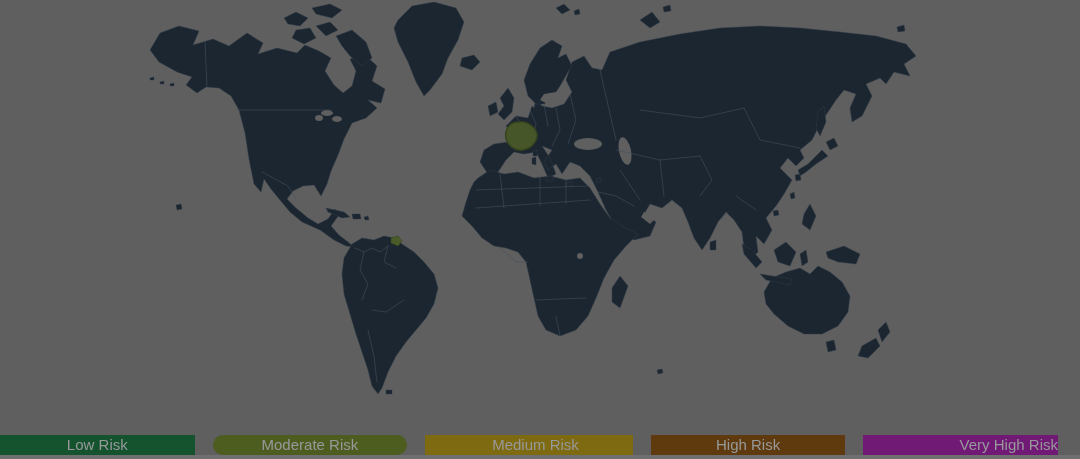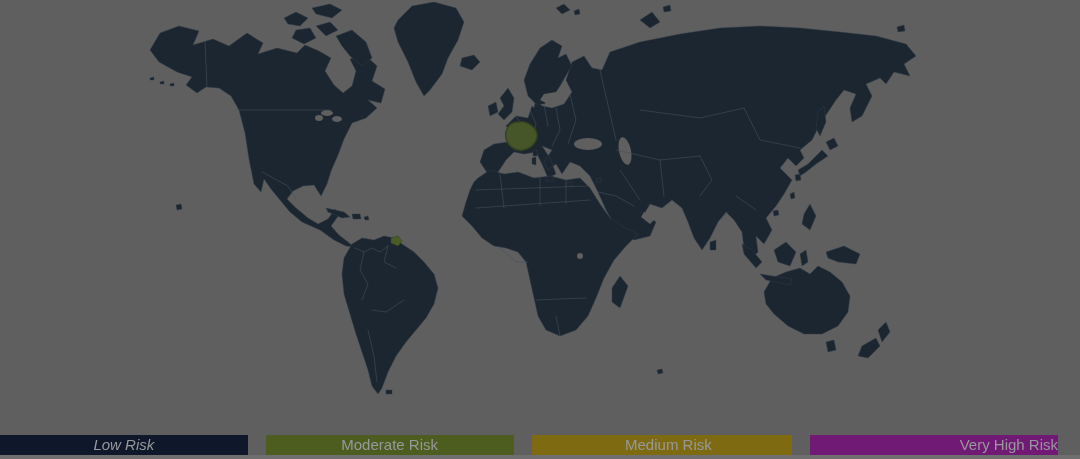--- a/index.html
+++ b/index.html
@@ -119,28 +119,31 @@
       <path d="M598 192 L616 196 L634 206"></path>
     </g>
 
     <g stroke-linejoin="round">
       <path stroke-width="1.5" d="M507 129 C509 124 514 122 519 122 C525 121 530 124 534 128 C537 131 538 136 536 140 C534 145 529 149 523 150 C517 151 511 148 508 143 C505 139 505 133 507 129 Z" style="fill: rgb(71, 86, 41); stroke: rgb(54, 67, 31);"></path>
       <path stroke-width="0.6" d="M391 238 L398 236 L402 241 L398 246 L391 243 Z" style="fill: rgb(76, 92, 40); stroke: rgb(54, 67, 31);"></path>
     </g>
   </svg>
 
   <div class="legend" style="color: rgb(151, 153, 155);">
-    <div class="legend-chip" style="background-color: #0f172a; font-style: italic;">
+    <div class="legend-chip" style="background-color: #14532d;">
       <span>Low Risk</span>
     </div>
-    <div class="legend-chip" style="background-color: rgb(77, 92, 31);">
+    <div class="legend-chip" style="background-color: rgb(77, 92, 31); border-radius: 10px;">
       <span>Moderate Risk</span>
     </div>
     <div class="legend-chip" style="background-color: rgb(126, 106, 16); padding-left: 13px;">
       <span>Medium Risk</span>
+    </div>
+    <div class="legend-chip" style="background-color: rgb(94, 58, 14);">
+      <span>High Risk</span>
     </div>
     <div class="legend-chip" style="background-color: #701a75; justify-content: flex-end;">
       <span>Very High Risk</span>
     </div>
   </div>
 
   <div class="bottom-strip" style="background-color: rgb(111, 111, 111);"></div>
 </div>
 
 </body></html>

